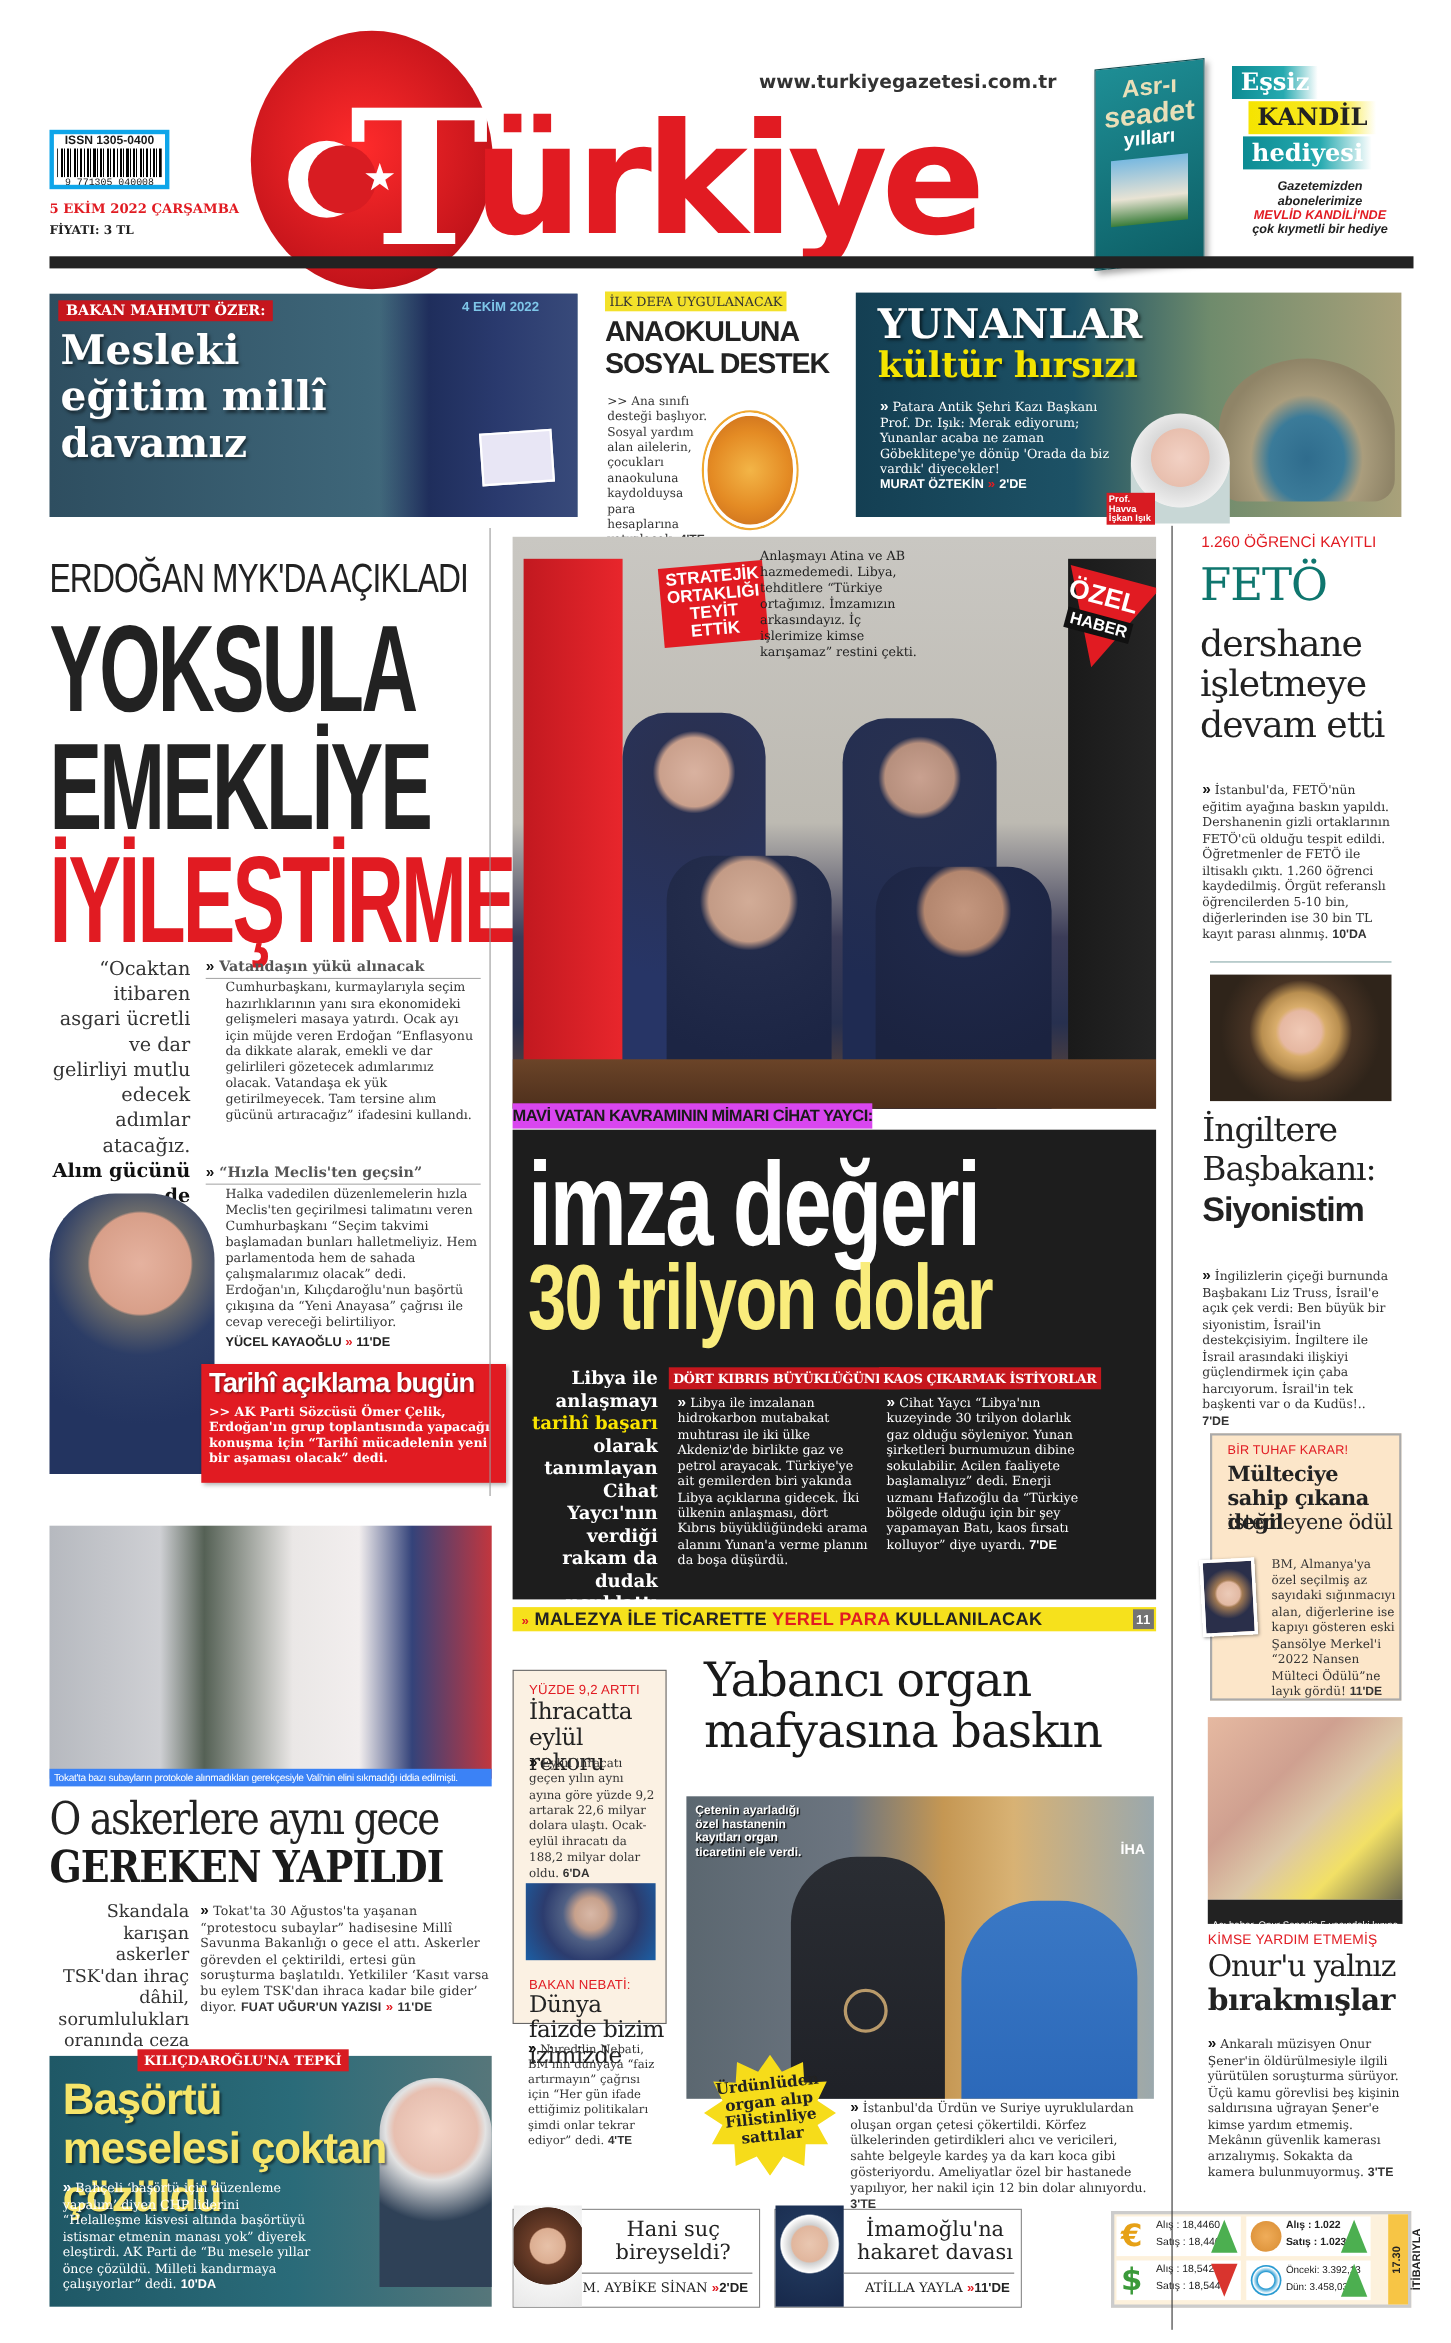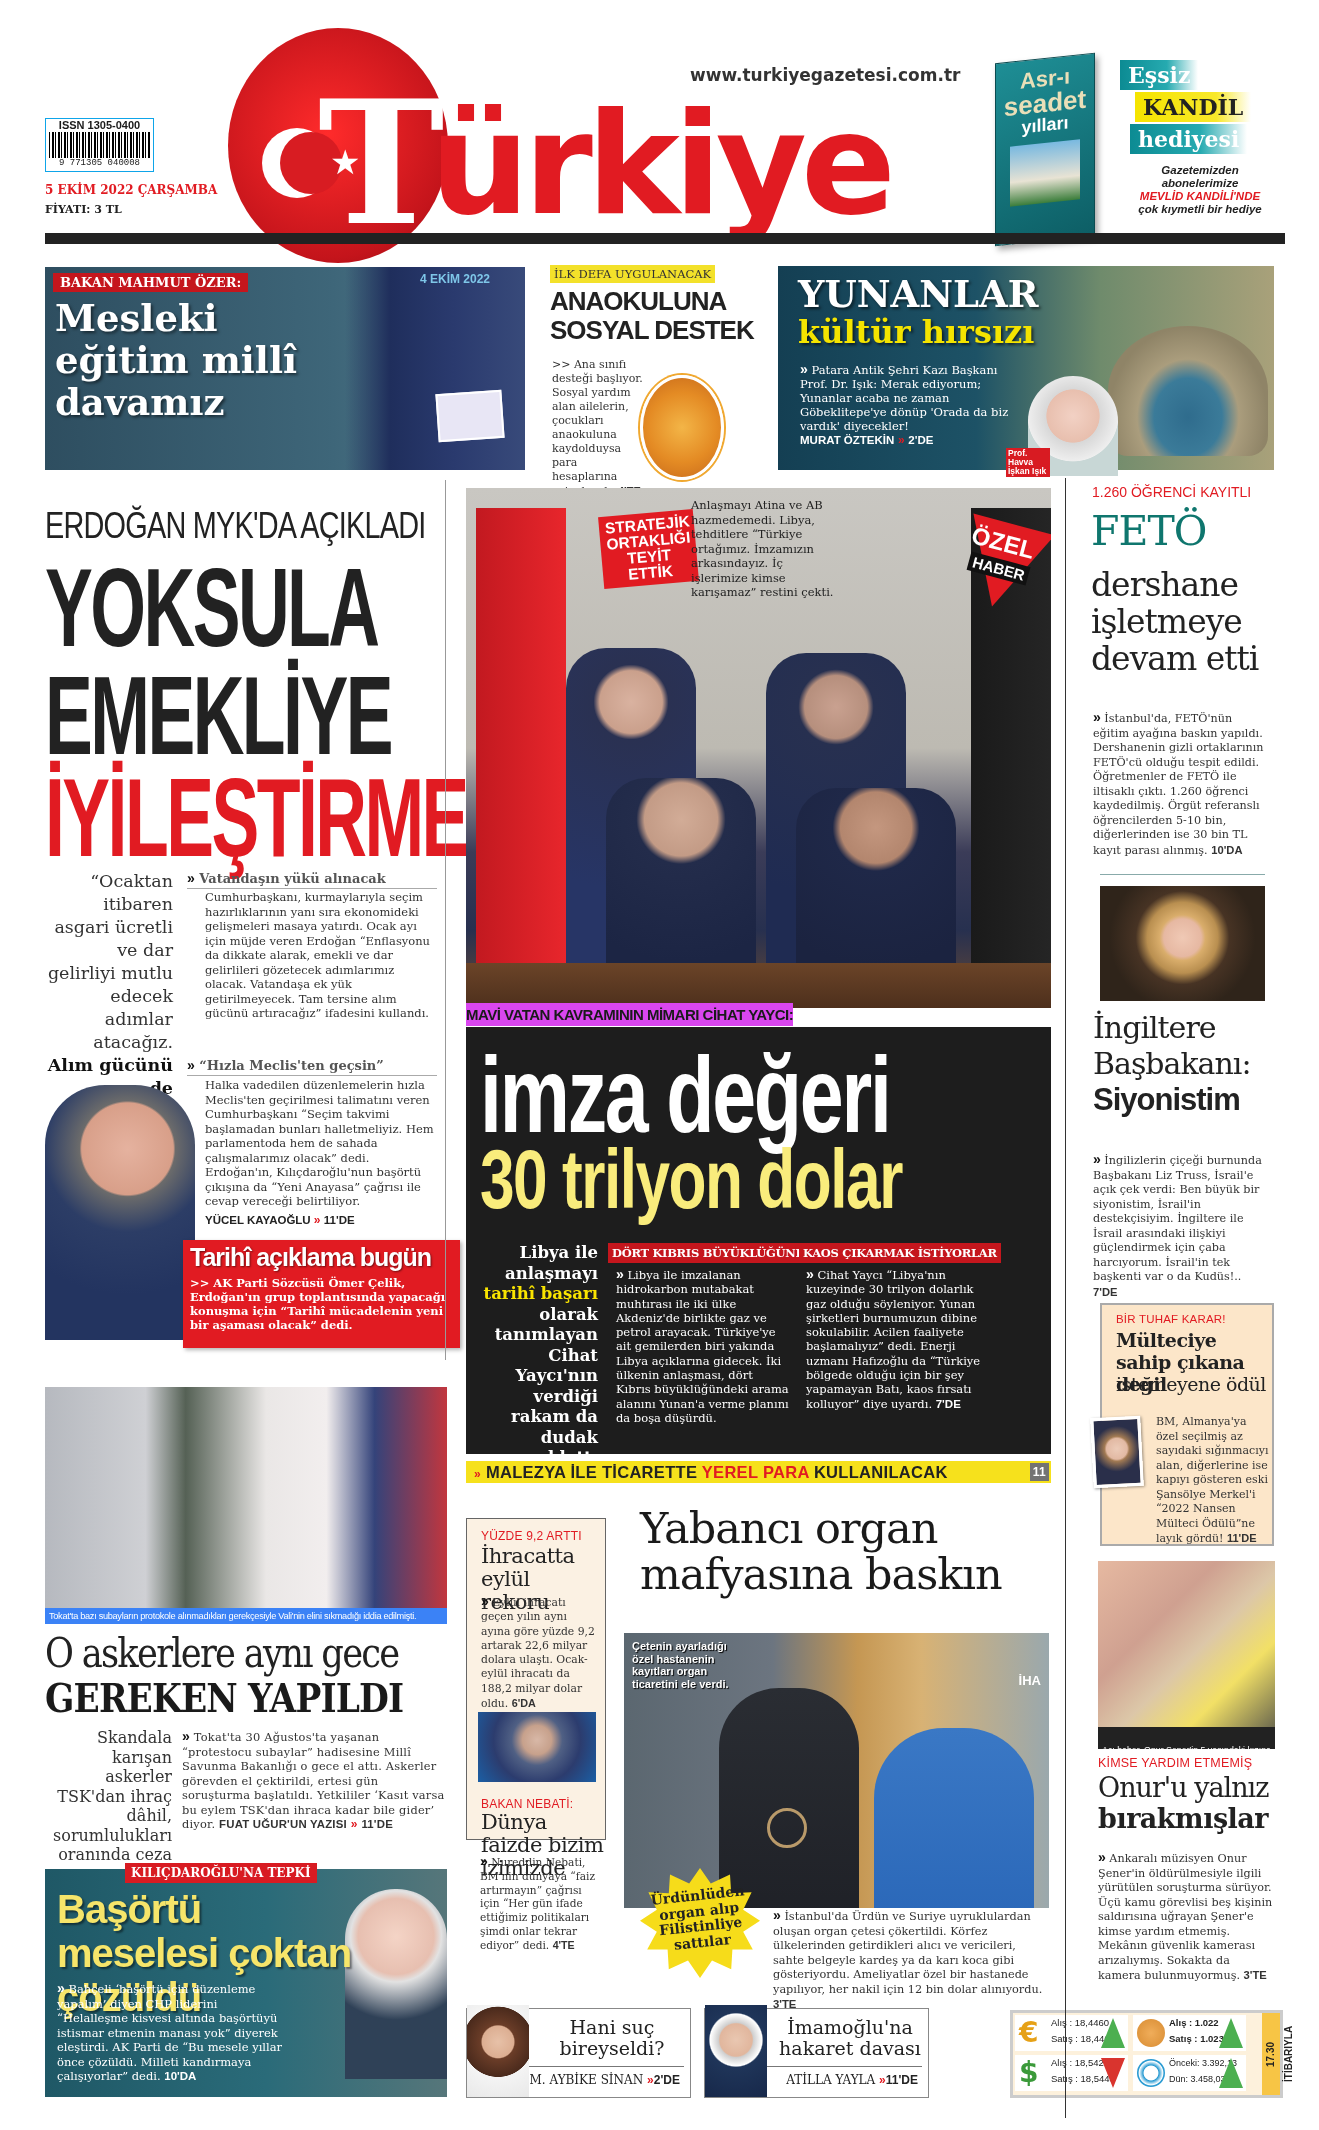--- a/index.html
+++ b/index.html
@@ -9,21 +9,21 @@
 .body-txt{font-family:"DejaVu Serif",serif;font-size:11.5px;line-height:14.5px;color:#333}
 
 
 #logo-circle{left:228px;top:28px;width:220px;height:235px;border-radius:50%;background:radial-gradient(circle at 45% 45%,#ff2b2b,#c4141b 70%,#8e0a10)}
 #logo-crescent{left:262px;top:128px;width:70px;height:70px;border-radius:50%;background:#fff}
 #logo-crescent-in{left:280px;top:132px;width:62px;height:62px;border-radius:50%;background:#d81c22}
 #logo-star{left:330px;top:145px;color:#fff;font-size:34px;line-height:34px}
 #logo-T{left:318px;top:78px;color:#fff;font-family:"DejaVu Serif",serif;font-weight:bold;font-size:170px;line-height:170px}
 #logo-rest{left:430px;top:95px;color:#e11b22;font-family:"DejaVu Sans",sans-serif;font-weight:bold;font-size:140px;line-height:140px;letter-spacing:-6px}
 #url{left:690px;top:65px;font-family:"DejaVu Sans",sans-serif;font-size:17px;font-weight:bold;color:#333}
-#barcode{left:45px;top:118px;width:109px;height:54px;border:1px solid #0ea5e9;background:#fff}
+#barcode{left:45px;top:118px;width:109px;height:54px;border:4px solid #0ea5e9;background:#fff}
 #barcode .issn{font-family:"Liberation Sans",sans-serif;font-size:11px;font-weight:bold;text-align:center;line-height:13px}
 #barcode .bars{height:26px;margin:0 3px;background:repeating-linear-gradient(90deg,#000 0 1px,#fff 1px 3px,#000 3px 5px,#fff 5px 6px)}
 #barcode .num{font-family:"Liberation Mono",monospace;font-size:9px;text-align:center;line-height:11px}
 #date{left:45px;top:183px;font-family:"DejaVu Serif",serif;font-weight:bold;font-size:12px;color:#e11b22}
 #price{left:45px;top:203px;font-family:"DejaVu Serif",serif;font-weight:bold;font-size:11px;color:#222}
 #mast-bar{left:45px;top:233px;width:1240px;height:11px;background:#222}
 
 
 #book{left:995px;top:58px;width:100px;height:183px;background:linear-gradient(160deg,#1e8e95,#0d5e65);transform:skewY(-6deg);border:1px solid #0b4b50;box-shadow:3px 4px 6px rgba(0,0,0,.35)}
 #book .t{color:#fff;font-family:"Liberation Sans",sans-serif;font-weight:bold;text-align:center;line-height:24px;padding-top:8px}

